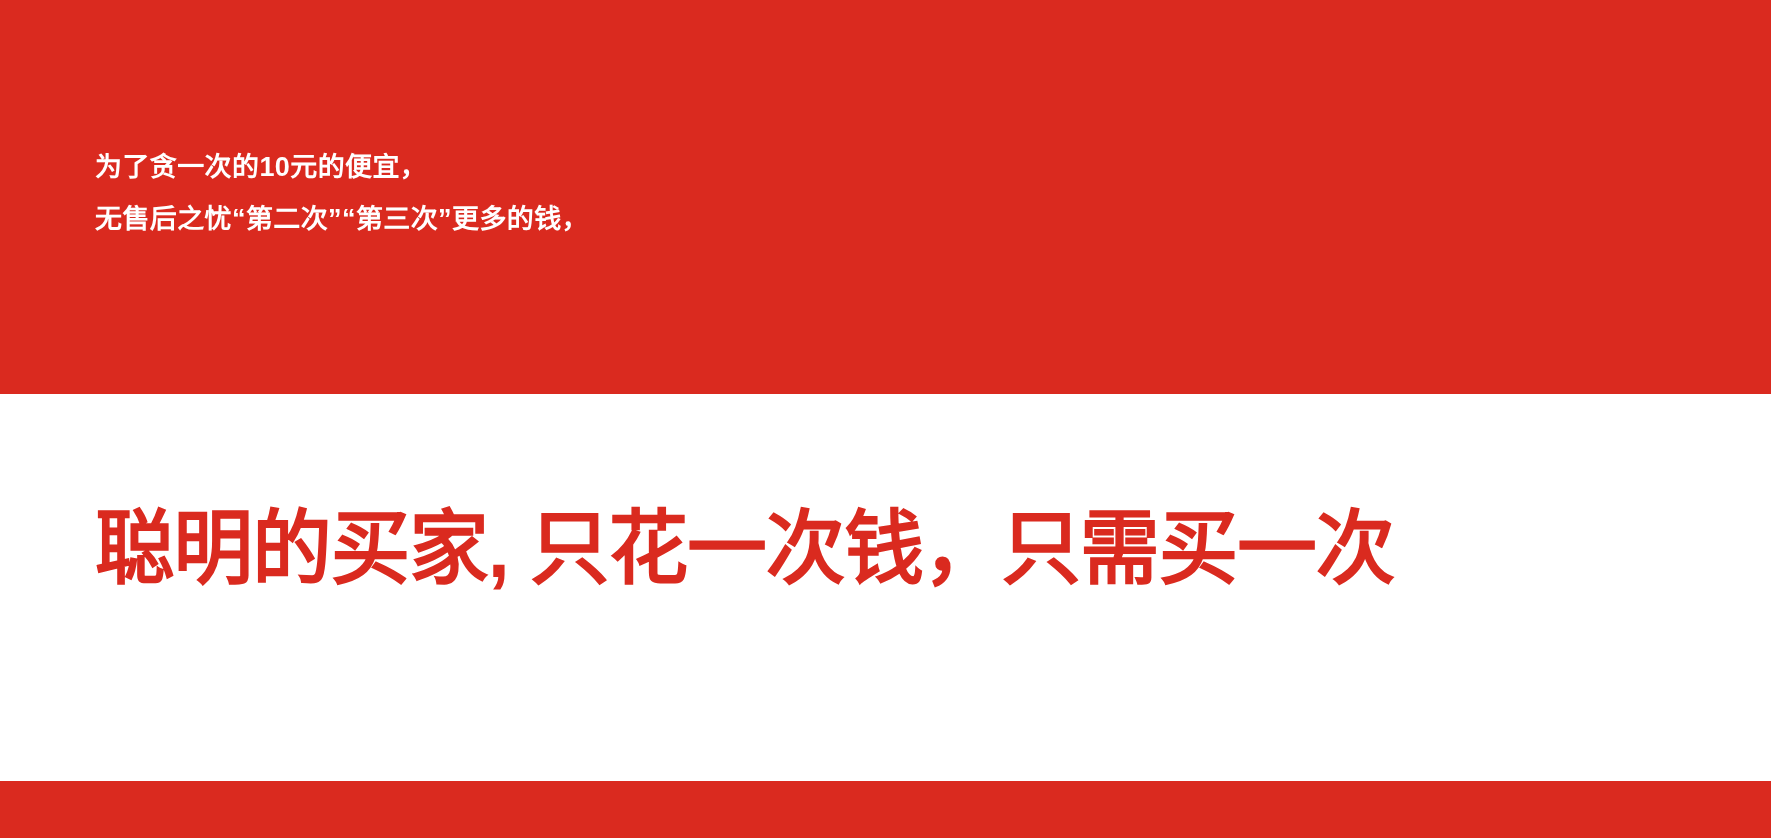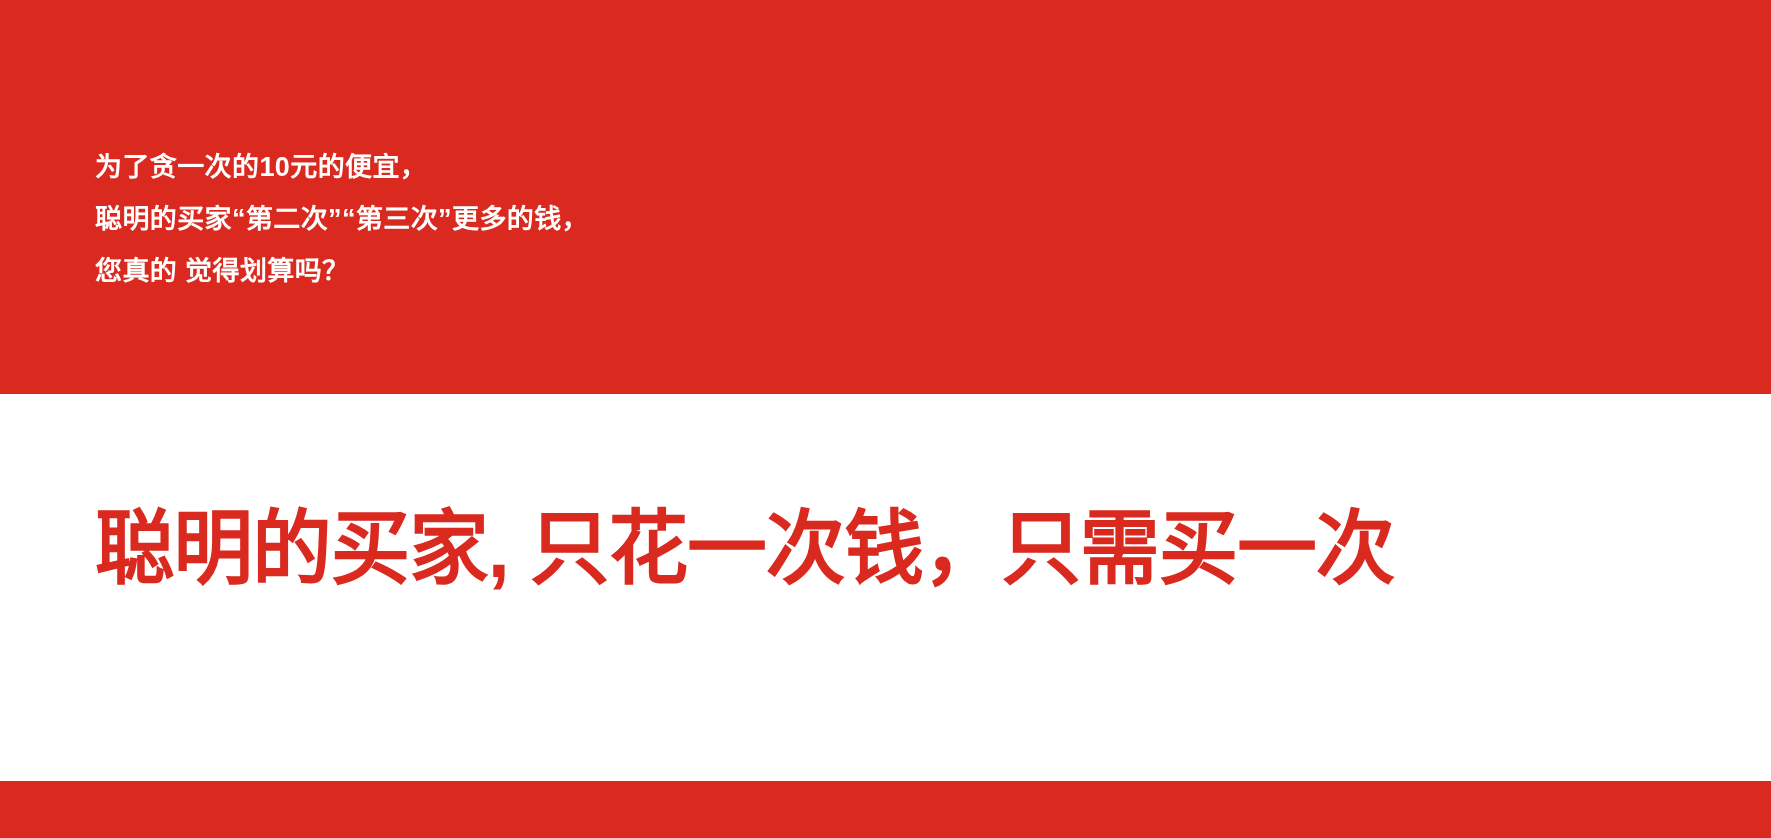--- a/index.html
+++ b/index.html
@@ -107,22 +107,21 @@
   }
 </style>
 </head>
 <body>
 
 <div class="poster">
 
   <section class="banner-top">
     <div class="banner-top-text">
       <div class="banner-line">为了贪一次的10元的便宜，</div>
-      <div class="banner-line">聪明的买家“第二次”“第三次”更多的钱，</div>
-      <div class="banner-line">您真的 觉得划算吗？</div>
+      <div class="banner-line">无售后之忧“第二次”“第三次”更多的钱，</div>
     </div>
   </section>
 
   <section class="band-white">
     <h1 class="headline">聪明的买家, 只花一次钱，只需买一次</h1>
   </section>
 
   <section class="banner-bottom"></section>
 
 </div>

